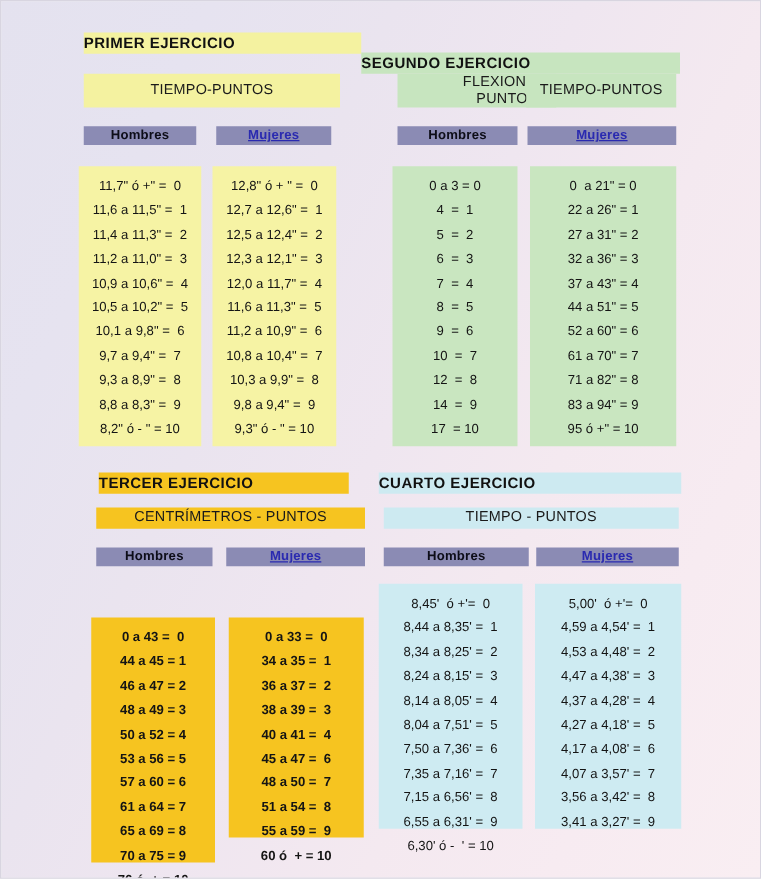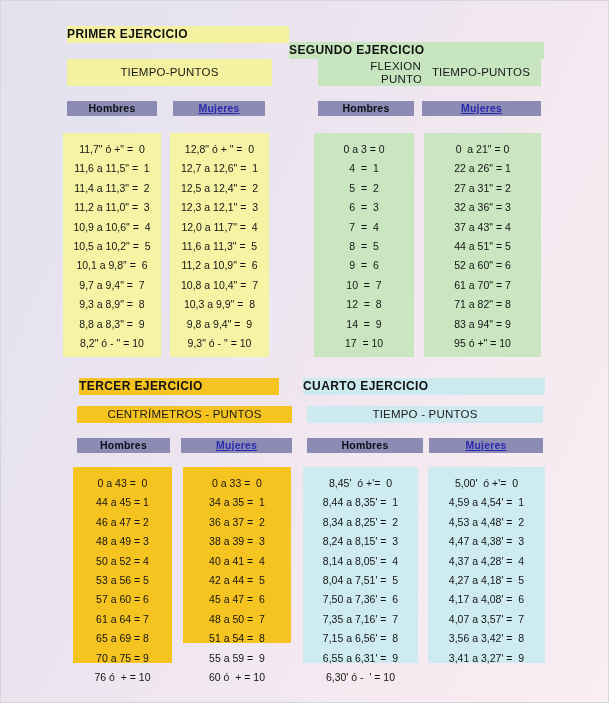--- a/index.html
+++ b/index.html
@@ -78,21 +78,21 @@
   }
   .panel .row {
     height: 19.4px;
     line-height: 19.4px;
     text-align: center;
     white-space: pre;
   }
 
   .p-yellow  { background: #f6f3a4; }
   .p-green   { background: #c9e6c0; }
-  .p-orange  { background: #f6c420; font-weight: normal; }
+  .p-orange  { background: #f6c420; font-weight: bold; margin-top: 27px; }
   .p-blue    { background: #ceebf2; }
 
   .h-yellow  { background: #f4f2a0; }
   .h-green   { background: #c7e5bf; }
   .h-orange  { background: #f6c420; }
   .h-blue    { background: #cdeaf1; }
 
   .p-orange .row { font-size: 10.5px; }
 </style>
 </head>
@@ -188,21 +188,20 @@
       <div class="row">65 a 69 = 8</div>
       <div class="row">70 a 75 = 9</div>
       <div class="row">76 ó  + = 10</div>
     </div>
   <div class="panel p-orange" id="panel-2-1" style="left:182px; top:466px; width:108px; height:176px;">
       <div class="row">0 a 33 =  0</div>
       <div class="row">34 a 35 =  1</div>
       <div class="row">36 a 37 =  2</div>
       <div class="row">38 a 39 =  3</div>
       <div class="row">40 a 41 =  4</div>
-      <div class="row">42 a 44 =  5</div>
       <div class="row">45 a 47 =  6</div>
       <div class="row">48 a 50 =  7</div>
       <div class="row">51 a 54 =  8</div>
       <div class="row">55 a 59 =  9</div>
       <div class="row">60 ó  + = 10</div>
     </div>
 
   <div class="exbar h-blue" style="left:302px; top:377px; width:242px;">CUARTO EJERCICIO</div>
 
   <div class="subbar h-blue" style="left:306px; top:405px; width:236px; height:17px;">TIEMPO - PUNTOS</div>

